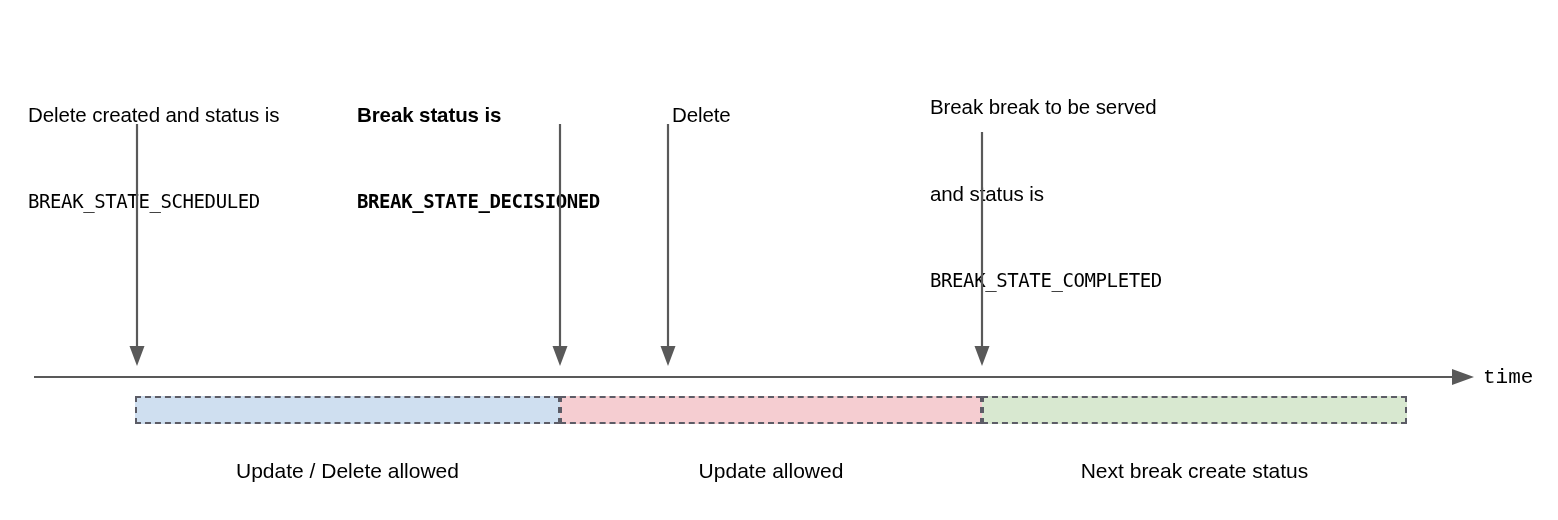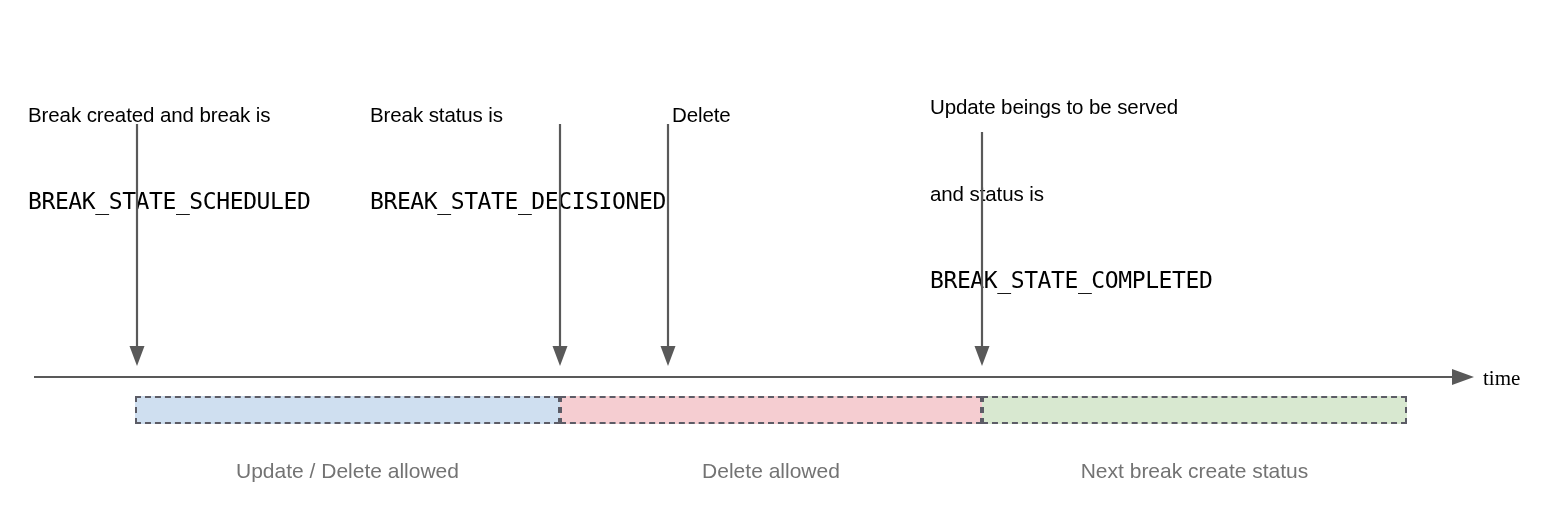--- a/index.html
+++ b/index.html
@@ -24,84 +24,84 @@
     white-space: pre;
   }
   .annotation .line-sans {
     font-family: "Liberation Sans", sans-serif;
     font-size: 20.5px;
     letter-spacing: -0.1px;
     display: block;
   }
   .annotation .line-mono {
     font-family: "DejaVu Sans Mono", "Liberation Mono", monospace;
-    font-size: 23px;
+    font-size: 19px;
     letter-spacing: -0.4px;
     display: block;
   }
 
   
   .marker-arrow {
     position: absolute;
   }
 
   
   #time-axis {
     position: absolute;
   }
   #time-axis-label {
     position: absolute;
-    font-family: Liberation Serif, serif;
+    font-family: Liberation Mono, monospace;
     font-size: 21px;
     color: #000000;
     left: 1483px;
     top: 366px;
   }
 
   
   .phase-bar {
     position: absolute;
     top: 396px;
     height: 28px;
     border: 2.5px dashed #5c5c66;
     box-sizing: border-box;
   }
 
   
   .phase-caption {
     position: absolute;
     font-family: "Liberation Sans", sans-serif;
     font-size: 21px;
-    color: #737373;
+    color: #000000;
     text-align: center;
     white-space: pre;
     top: 459px;
   }
 </style>
 </head>
 <body>
 
 <div id="canvas">
 
   <div class="annotation" style="left:28px; top:42px;">
-    <span class="line-sans">Break created and break is</span>
+    <span class="line-sans">Delete created and status is</span>
     <span class="line-mono">BREAK_STATE_SCHEDULED</span>
   </div>
 
-  <div class="annotation" style="left:370px; top:42px;">
+  <div class="annotation" style="left:357px; top:42px;font-weight:bold;">
     <span class="line-sans">Break status is</span>
     <span class="line-mono">BREAK_STATE_DECISIONED</span>
   </div>
 
   <div class="annotation" style="left:672px; top:42px;">
     <span class="line-sans">Delete</span>
   </div>
 
   <div class="annotation" style="left:930px; top:34px;">
-    <span class="line-sans">Update beings to be served</span>
+    <span class="line-sans">Break break to be served</span>
     <span class="line-sans">and status is</span>
     <span class="line-mono">BREAK_STATE_COMPLETED</span>
   </div>
 
   <svg class="marker-arrow" style="left:125px; top:120px;" width="24" height="250" viewBox="0 0 24 250">
     <line x1="12" y1="4" x2="12" y2="228" stroke="#595959" stroke-width="2.2"></line>
     <polygon points="12,246 4.5,226 19.5,226" fill="#595959"></polygon>
   </svg>
 
   <svg class="marker-arrow" style="left:548px; top:120px;" width="24" height="250" viewBox="0 0 24 250">
@@ -123,16 +123,16 @@
     <line x1="4" y1="11" x2="1424" y2="11" stroke="#595959" stroke-width="2.2"></line>
     <polygon points="1444,11 1422,3 1422,19" fill="#595959"></polygon>
   </svg>
   <div id="time-axis-label">time</div>
 
   <div class="phase-bar" style="left:135px; width:425px; background:#cfdff0;"></div>
   <div class="phase-bar" style="left:560px; width:422px; background:#f5cdd1;"></div>
   <div class="phase-bar" style="left:982px; width:425px; background:#d8e8d0;"></div>
 
   <div class="phase-caption" style="left:135px; width:425px;">Update / Delete allowed</div>
-  <div class="phase-caption" style="left:560px; width:422px;">Delete allowed</div>
+  <div class="phase-caption" style="left:560px; width:422px;">Update allowed</div>
   <div class="phase-caption" style="left:982px; width:425px;">Next break create status</div>
 
 </div>
 
 </body></html>

